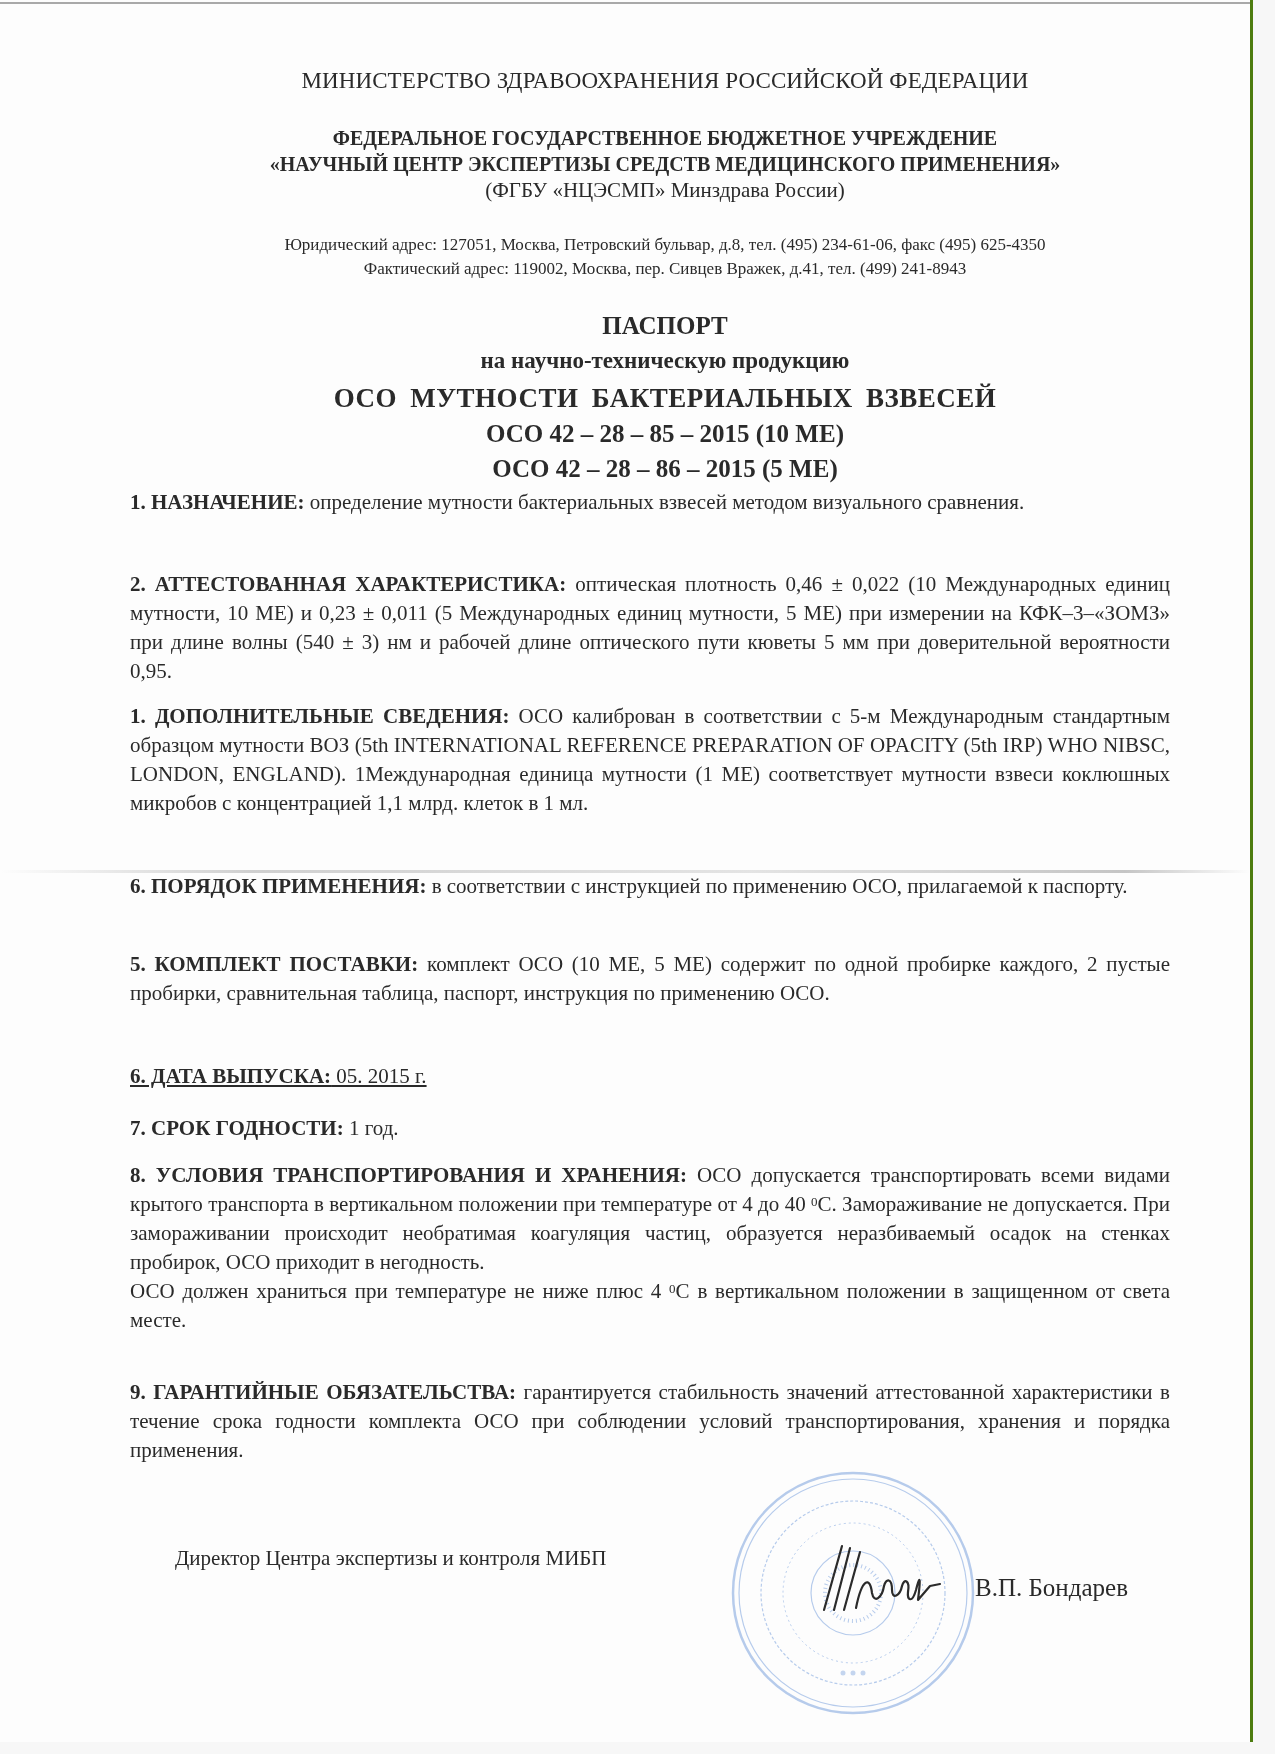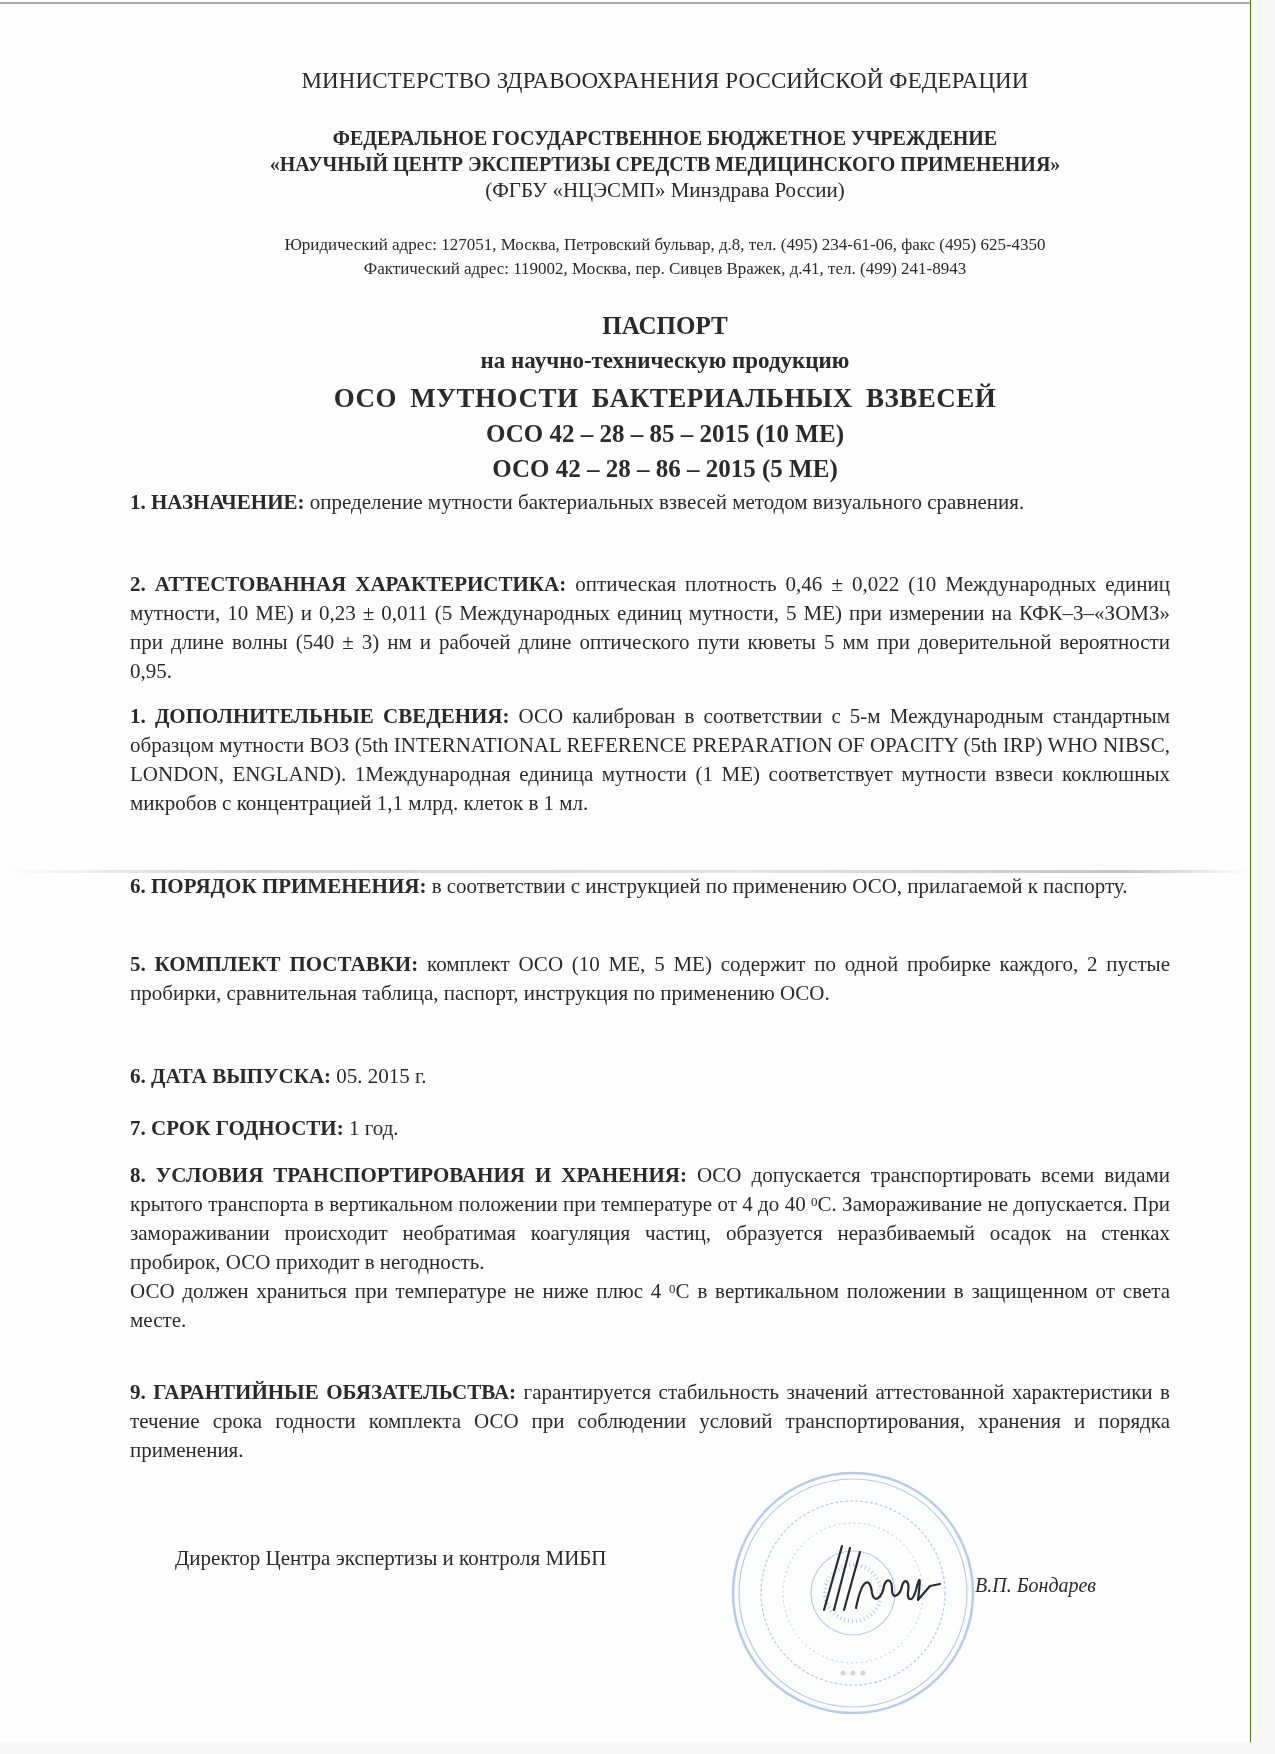--- a/index.html
+++ b/index.html
@@ -2,21 +2,21 @@
 <html><head>
 <meta charset="utf-8">
 <style>
   html, body { margin:0; padding:0; }
   body {
     width:1275px; height:1754px; background:#f7f7f7; position:relative; overflow:hidden;
     font-family:"Liberation Serif", "DejaVu Serif", serif; color:#2a2a2a;
   }
   .page {
     position:absolute; left:0; top:0; width:1250px; height:1742px; background:#fdfdfd;
-    border-right:1px solid #4d7c0f;
+    border-right:3px solid #4d7c0f;
   }
   .top-edge { position:absolute; left:0; top:2px; width:1250px; height:2px; background:#a9a9a9; }
   .crease { position:absolute; left:0; top:870px; width:1250px; height:3px;
     background:linear-gradient(90deg, rgba(200,200,200,0), rgba(170,170,170,.55) 20%, rgba(190,190,190,.4) 60%, rgba(160,160,160,.6) 90%, rgba(200,200,200,0)); }
   .center { position:absolute; left:0; width:1330px; text-align:center; }
   .ministry { top:68px; font-size:23px; letter-spacing:0.1px; }
   .org1 { top:127px; font-size:20px; font-weight:bold; }
   .org2 { top:153px; font-size:20px; font-weight:bold; }
   .org3 { top:178px; font-size:21px; }
   .addr1 { top:235px; font-size:17px; }
@@ -27,28 +27,28 @@
   .t4 { top:420px; font-size:25px; font-weight:bold; }
   .t5 { top:455px; font-size:25px; font-weight:bold; }
 
   .sec { position:absolute; left:130px; width:1040px; font-size:21px; line-height:29px; text-align:justify; }
   .sec b { font-weight:bold; }
   .s1 { top:488px; }
   .s2 { top:570px; }
   .s3 { top:702px; }
   .s4 { top:872px; }
   .s5 { top:950px; }
-  .s6 { top:1062px; }
+  .s6 { top:1062px;text-decoration:underline; }
   .s7 { top:1114px; }
   .s8 { top:1161px; }
   .s9 { top:1378px; }
   sup { font-size:13px; vertical-align:top; position:relative; top:-3px; }
 
   .sig-left { position:absolute; left:175px; top:1545px; font-size:21px; line-height:26px; }
-  .sig-name { position:absolute; left:975px; top:1574px; font-size:20px;font-style:italic; }
+  .sig-name { position:absolute; left:975px; top:1574px; font-size:25px; }
   .stamp { position:absolute; left:728px; top:1468px; width:250px; height:250px; }
   .signature { position:absolute; left:812px; top:1538px; width:130px; height:80px; }
 </style>
 </head>
 <body>
 
 <div class="page">
   <div class="top-edge"></div>
   <div class="crease"></div>
 

